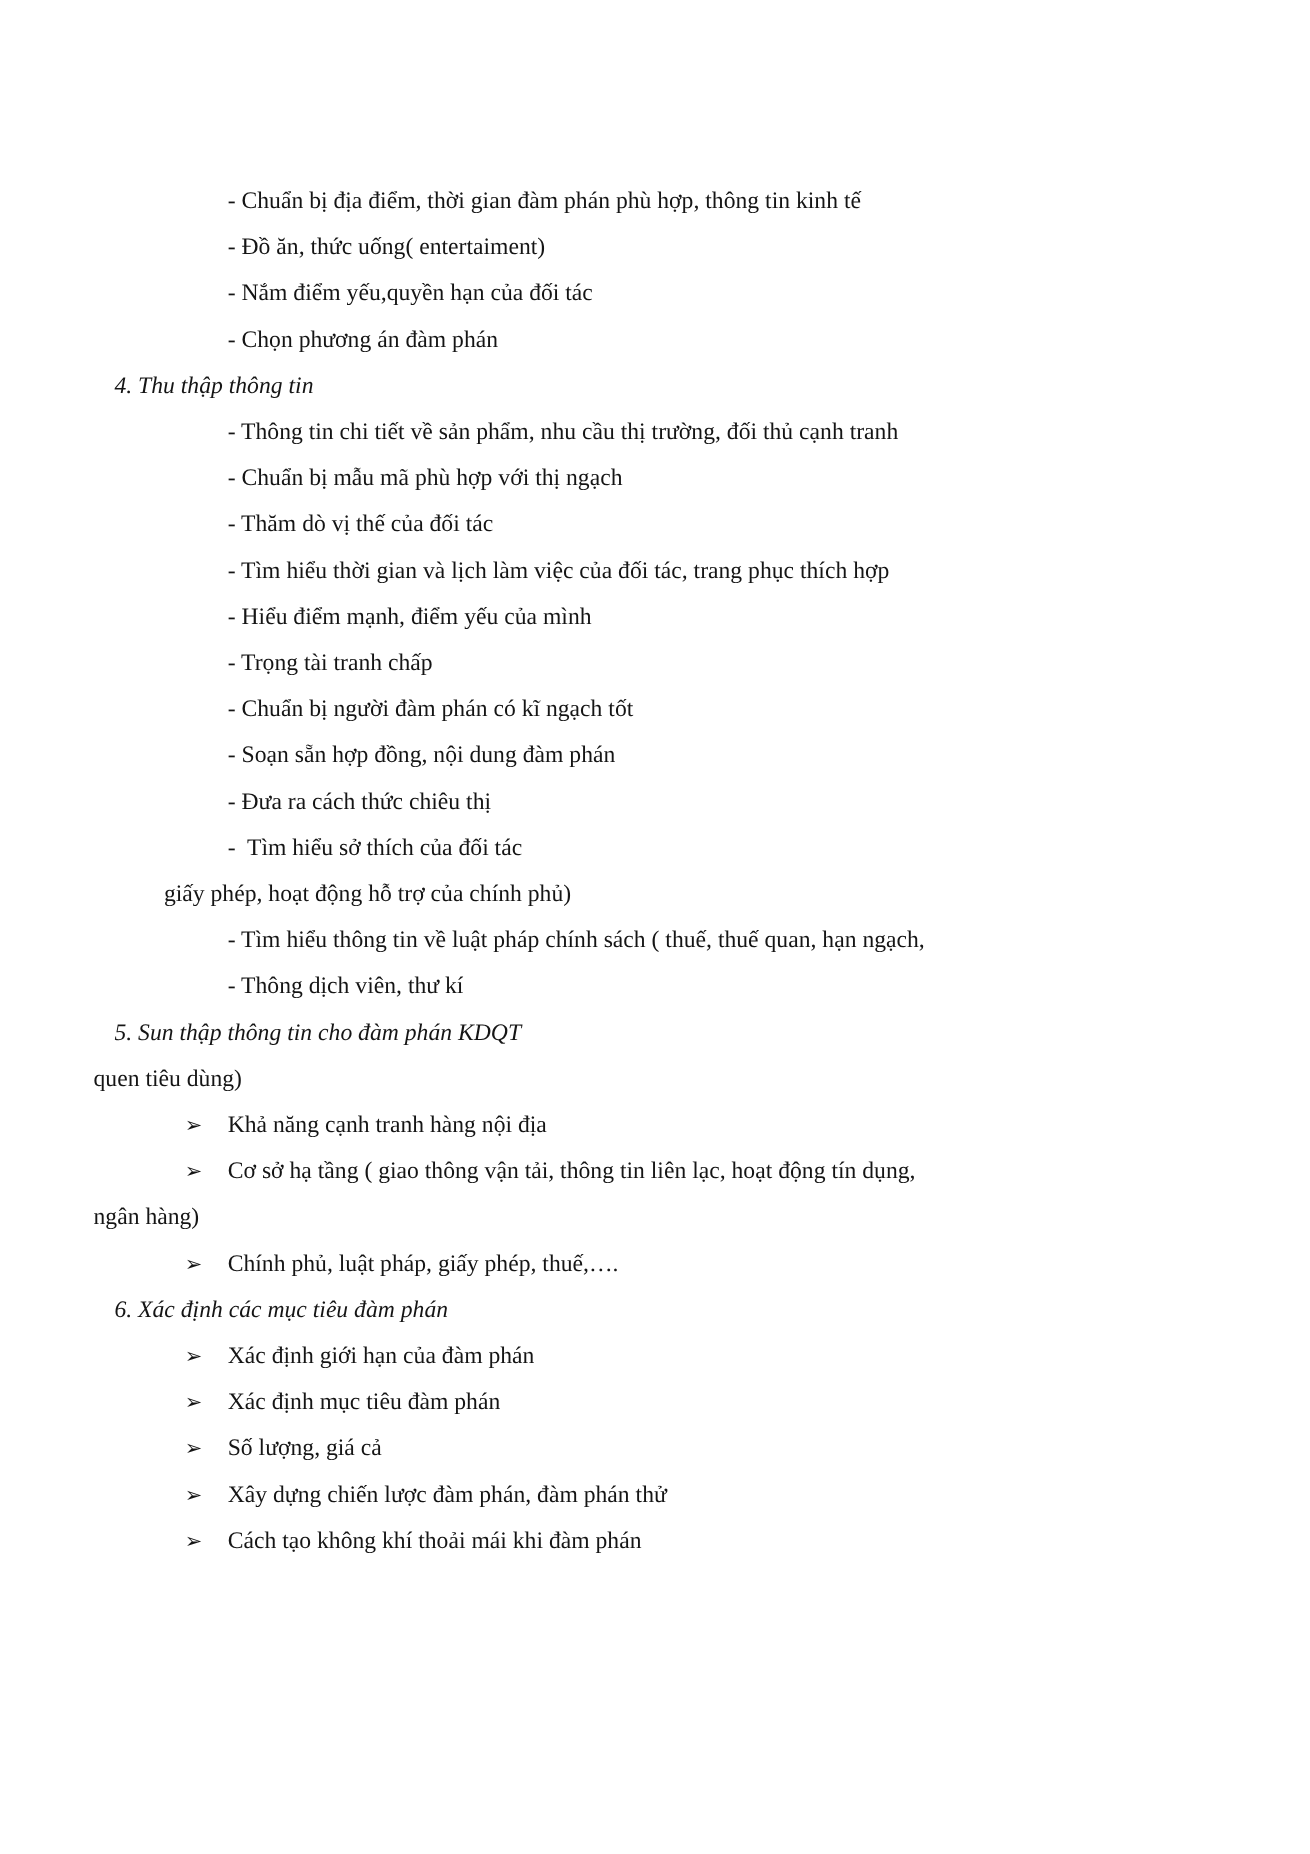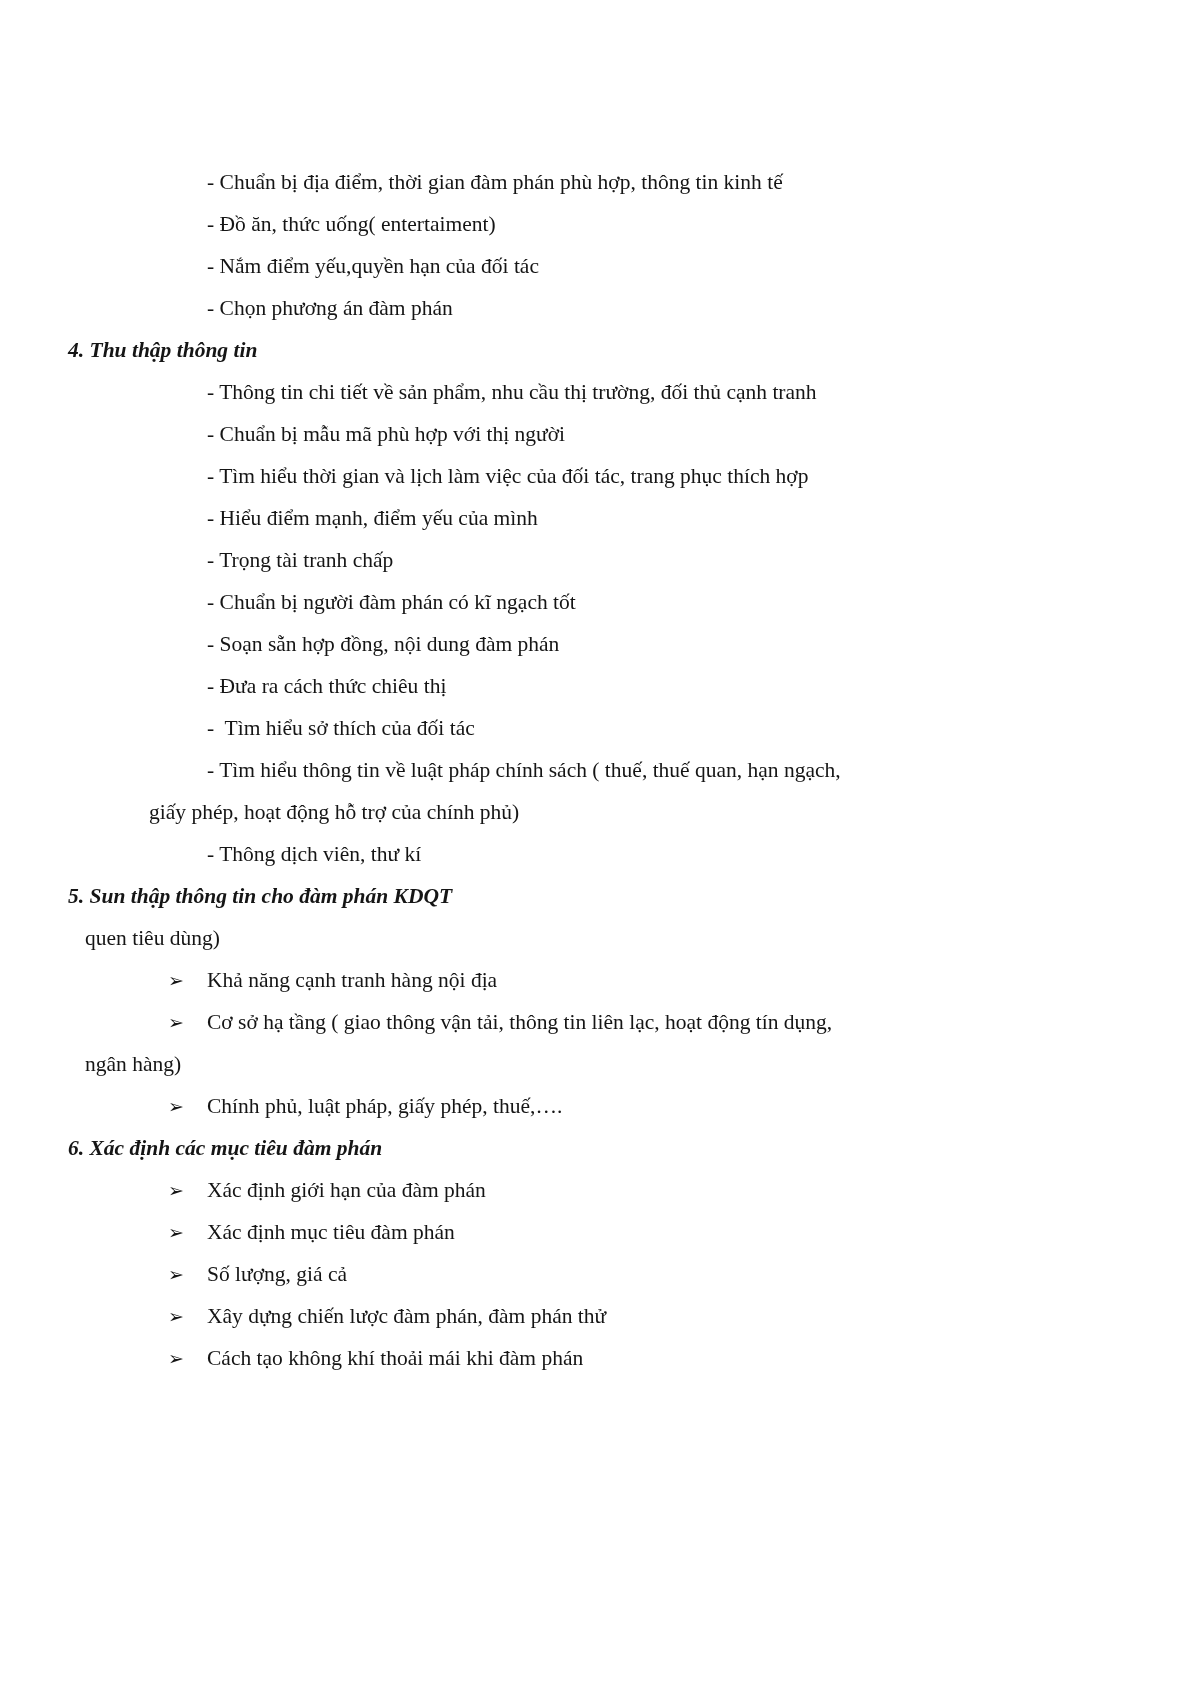--- a/index.html
+++ b/index.html
@@ -14,21 +14,21 @@
     overflow: hidden;
     margin-top: 33px;
   }
   .doc-body { padding-top: 128px; }
   .line {
     height: 42px;
     line-height: 42px;
     white-space: pre;
   }
   .line-dash    { padding-left: 207px; }
-  .line-heading { padding-left: 68px; font-weight: bold; font-style: italic; }
+  .line-heading { padding-left: 104px; font-weight: normal; font-style: italic; }
   .line-arrow   { padding-left: 168px; }
   .line-cont    { padding-left: 85px; }
   .line-cont2   { padding-left: 149px; }
   .bullet {
     display: inline-block;
     width: 39px;
     font-size: 19px;
   }
   .footer-line {
     position: absolute;
@@ -45,30 +45,31 @@
 <body>
 
 <div class="page" style="background: rgb(255, 255, 255); color: rgb(21, 21, 21);">
   <div class="doc-body" id="doc-body">
       <div class="line line-dash"><span>- Chuẩn bị địa điểm, thời gian đàm phán phù hợp, thông tin kinh tế</span></div>
       <div class="line line-dash"><span>- Đồ ăn, thức uống( entertaiment)</span></div>
       <div class="line line-dash"><span>- Nắm điểm yếu,quyền hạn của đối tác</span></div>
       <div class="line line-dash"><span>- Chọn phương án đàm phán</span></div>
       <div class="line line-heading"><span>4. Thu thập thông tin</span></div>
       <div class="line line-dash"><span>- Thông tin chi tiết về sản phẩm, nhu cầu thị trường, đối thủ cạnh tranh</span></div>
-      <div class="line line-dash"><span>- Chuẩn bị mẫu mã phù hợp với thị người</span></div>
+      <div class="line line-dash"><span>- Chuẩn bị mẫu mã phù hợp với thị ngạch</span></div>
+      <div class="line line-dash"><span>- Thăm dò vị thế của đối tác</span></div>
       <div class="line line-dash"><span>- Tìm hiểu thời gian và lịch làm việc của đối tác, trang phục thích hợp</span></div>
       <div class="line line-dash"><span>- Hiểu điểm mạnh, điểm yếu của mình</span></div>
       <div class="line line-dash"><span>- Trọng tài tranh chấp</span></div>
       <div class="line line-dash"><span>- Chuẩn bị người đàm phán có kĩ ngạch tốt</span></div>
       <div class="line line-dash"><span>- Soạn sẵn hợp đồng, nội dung đàm phán</span></div>
       <div class="line line-dash"><span>- Đưa ra cách thức chiêu thị</span></div>
       <div class="line line-dash"><span>-  Tìm hiểu sở thích của đối tác</span></div>
+      <div class="line line-cont2"><span>giấy phép, hoạt động hỗ trợ của chính phủ)</span></div>
       <div class="line line-dash"><span>- Tìm hiểu thông tin về luật pháp chính sách ( thuế, thuế quan, hạn ngạch,</span></div>
-      <div class="line line-cont2"><span>giấy phép, hoạt động hỗ trợ của chính phủ)</span></div>
       <div class="line line-dash"><span>- Thông dịch viên, thư kí</span></div>
       <div class="line line-heading"><span>5. Sun thập thông tin cho đàm phán KDQT</span></div>
       <div class="line line-cont"><span>quen tiêu dùng)</span></div>
       <div class="line line-arrow"><span class="bullet">➢</span><span>Khả năng cạnh tranh hàng nội địa</span></div>
       <div class="line line-arrow"><span class="bullet">➢</span><span>Cơ sở hạ tầng ( giao thông vận tải, thông tin liên lạc, hoạt động tín dụng,</span></div>
       <div class="line line-cont"><span>ngân hàng)</span></div>
       <div class="line line-arrow"><span class="bullet">➢</span><span>Chính phủ, luật pháp, giấy phép, thuế,….</span></div>
       <div class="line line-heading"><span>6. Xác định các mục tiêu đàm phán</span></div>
       <div class="line line-arrow"><span class="bullet">➢</span><span>Xác định giới hạn của đàm phán</span></div>
       <div class="line line-arrow"><span class="bullet">➢</span><span>Xác định mục tiêu đàm phán</span></div>

